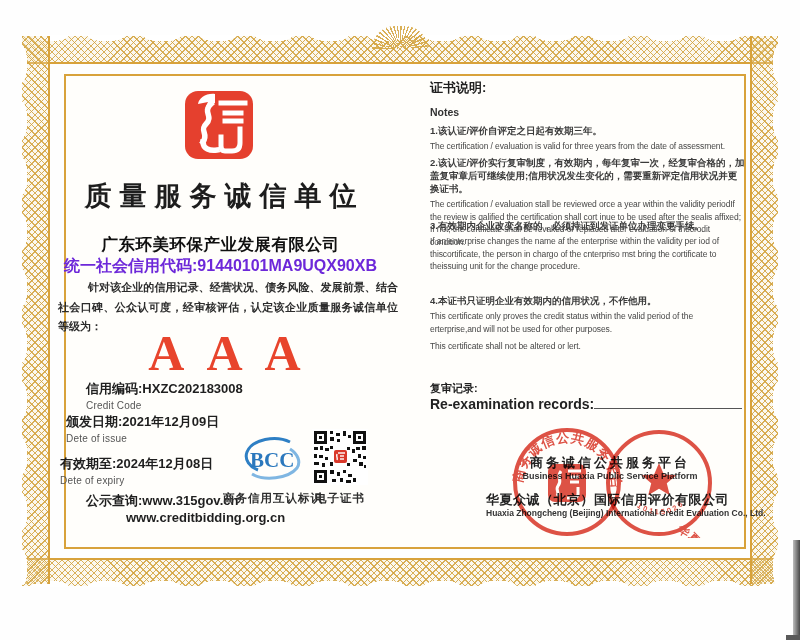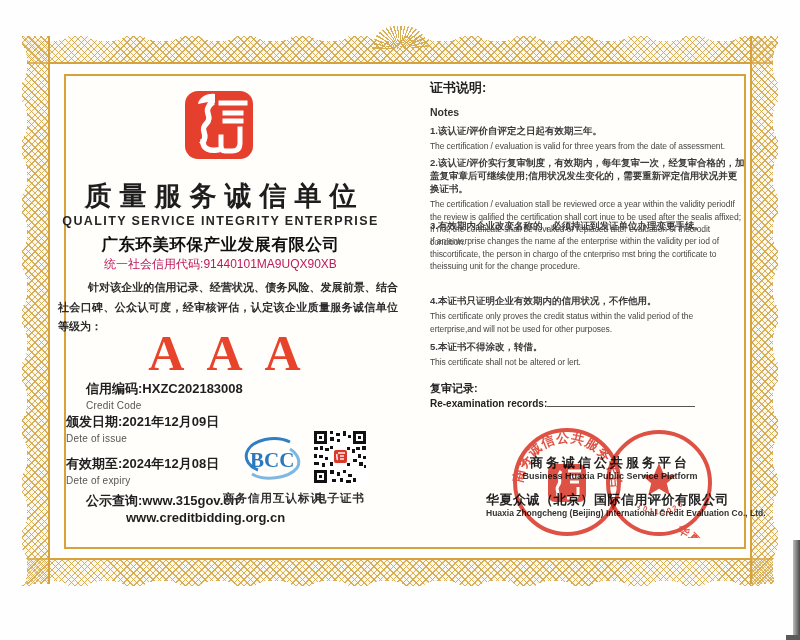--- a/index.html
+++ b/index.html
@@ -42,50 +42,50 @@
 
   
   .abs{position:absolute;}
   .seal-svg{position:absolute;left:184px;top:88px;width:70px;height:74px;}
   .title-cn{left:48px;top:178px;width:345px;text-align:center;font-size:27px;font-weight:bold;
       color:#1d1d1d;letter-spacing:8px;text-indent:8px;white-space:nowrap;}
   .title-en{left:48px;top:214px;width:345px;text-align:center;font-size:12.5px;font-weight:bold;
       color:#262626;letter-spacing:1.4px;white-space:nowrap;}
   .company{left:48px;top:234px;width:345px;text-align:center;font-size:16.5px;font-weight:bold;
       color:#101010;letter-spacing:.5px;white-space:nowrap;}
-  .ucode{left:48px;top:256px;width:345px;text-align:center;font-size:12px;font-weight:400;
-      color:#be185d;white-space:nowrap;}
+  .ucode{left:48px;top:256px;width:345px;text-align:center;font-size:16px;font-weight:700;
+      color:#6d28d9;white-space:nowrap;}
   .para{left:58px;top:278px;width:340px;font-size:11px;font-weight:600;color:#2c2c2c;
       line-height:19.5px;text-indent:30px;text-align:justify;}
   .rating{left:52px;top:324px;width:345px;text-align:center;color:#e8442c;
       font-family:"Liberation Serif", serif;font-weight:bold;font-size:50px;
       letter-spacing:22px;text-indent:22px;white-space:nowrap;}
   .info-label{font-size:13px;font-weight:bold;color:#1f1f1f;white-space:nowrap;}
   .info-sub{font-size:10px;color:#555;margin-top:2px;letter-spacing:.2px;}
   .b-credit{left:66px;top:380px;padding-left:20px;}
   .b-issue{left:66px;top:413px;}
-  .b-expiry{left:66px;top:455px;}
+  .b-expiry{left:60px;top:455px;}
   .b-query{left:66px;top:492px;padding-left:20px;}
   .query2{margin-left:40px;}
   .bcc-svg{position:absolute;left:240px;top:436px;width:64px;height:46px;}
   .qr-svg{position:absolute;left:312px;top:429px;width:56px;height:56px;}
   .cap{position:absolute;top:491px;font-size:11.5px;font-weight:bold;color:#2d2d2d;
       letter-spacing:1px;text-align:center;white-space:nowrap;}
   .cap-bcc{left:222px;width:102px;}
   .cap-qr{left:312px;width:56px;}
 
   
   .note{position:absolute;left:430px;width:315px;}
   .nh-cn{top:79px;font-size:13px;font-weight:bold;color:#1f1f1f;}
   .nh-en{top:106px;font-size:10.5px;font-weight:bold;color:#333;}
   .note-cn{font-size:9.5px;font-weight:bold;color:#3b3b3b;line-height:13px;margin-bottom:3px;}
   .note-en{font-size:8.5px;color:#474747;line-height:12.5px;letter-spacing:-0.1px;}
   .ni-1{top:124px;} .ni-2{top:156px;} .ni-3{top:219px;} .ni-4{top:294px;} .ni-5{top:340px;}
   .rx-cn{top:381px;font-size:11px;font-weight:bold;color:#1f1f1f;}
-  .rx-en{top:396px;font-size:10px;font-weight:bold;color:#222;}
+  .rx-en{top:396px;font-size:14px;font-weight:bold;color:#222;}
   .uline{display:inline-block;width:148px;height:10px;border-bottom:1.3px solid #555;}
 
   
   .org1-cn{left:498px;top:454px;width:224px;text-align:center;font-size:13px;font-weight:bold;
       color:#222;letter-spacing:3px;white-space:nowrap;z-index:2;}
   .org1-en{left:498px;top:471px;width:224px;text-align:center;font-size:9px;font-weight:bold;
       color:#333;white-space:nowrap;z-index:2;}
   .org2-cn{left:486px;top:491px;width:232px;text-align:center;font-size:13px;font-weight:600;
       color:#242424;letter-spacing:.5px;white-space:nowrap;z-index:2;}
   .org2-en{left:486px;top:508px;width:232px;text-align:center;font-size:8.5px;font-weight:bold;
@@ -115,21 +115,20 @@
       <path d="M41 25 H57"></path>
       <path d="M41 33 H57"></path>
       <path d="M56 41 V55 Q56 63 48 63 H41 Q37 63 37 58 V49"></path>
       <path d="M27 16 C18 24 30 28 22 36 C15 43 25 45 19 54" stroke-width="5.5"></path>
       <path d="M19 54 C19 61 26 63 33 62" stroke-width="5.5"></path>
     </g>
     <path d="M31 6 C22 5 15 10 14 16 L24 14 L21 20 L31 15 Z" fill="#ffffff"></path>
   </svg>
 
   <div class="abs title-cn">质量服务诚信单位</div>
-  <div class="abs title-en">QUALITY SERVICE INTEGRITY ENTERPRISE</div>
   <div class="abs company">广东环美环保产业发展有限公司</div>
   <div class="abs ucode">统一社会信用代码:91440101MA9UQX90XB</div>
 
   <div class="abs para">针对该企业的信用记录、经营状况、债务风险、发展前景、结合社会口碑、公众认可度，经审核评估，认定该企业质量服务诚信单位等级为：</div>
   <div class="abs rating">AAA</div>
 
   <div class="abs b-credit">
     <div class="info-label">信用编码:HXZC202183008</div>
     <div class="info-sub">Credit Code</div>
   </div>
@@ -228,21 +227,20 @@
   </div>
   <div class="note ni-3">
     <div class="note-cn">3.有效期内企业改变名称的，必须持证到发证单位办理变更手续。</div>
     <div class="note-en">If an enterprise changes the name af the enterprise within the validity per iod of thiscortificate, the person in chargo of the cnterpriso mst bring the cortificate to theissuing unit for the change procedure.</div>
   </div>
   <div class="note ni-4">
     <div class="note-cn">4.本证书只证明企业有效期内的信用状况，不作他用。</div>
     <div class="note-en">This certificate only proves the credit status within the valid period of the erterprise,and will not be used for other purposes.</div>
   </div>
   <div class="note ni-5">
-    <div class="note-cn">5.本证书不得涂改，转借。</div>
     <div class="note-en">This certificate shall not be altered or lert.</div>
   </div>
 
   <div class="note rx-cn">复审记录:</div>
   <div class="note rx-en">
     <span>Re-examination records:</span><span class="uline"></span>
   </div>
 
   <div class="abs org1-cn">商务诚信公共服务平台</div>
   <div class="abs org1-en">Business Huaxia Public Service Platform</div>

